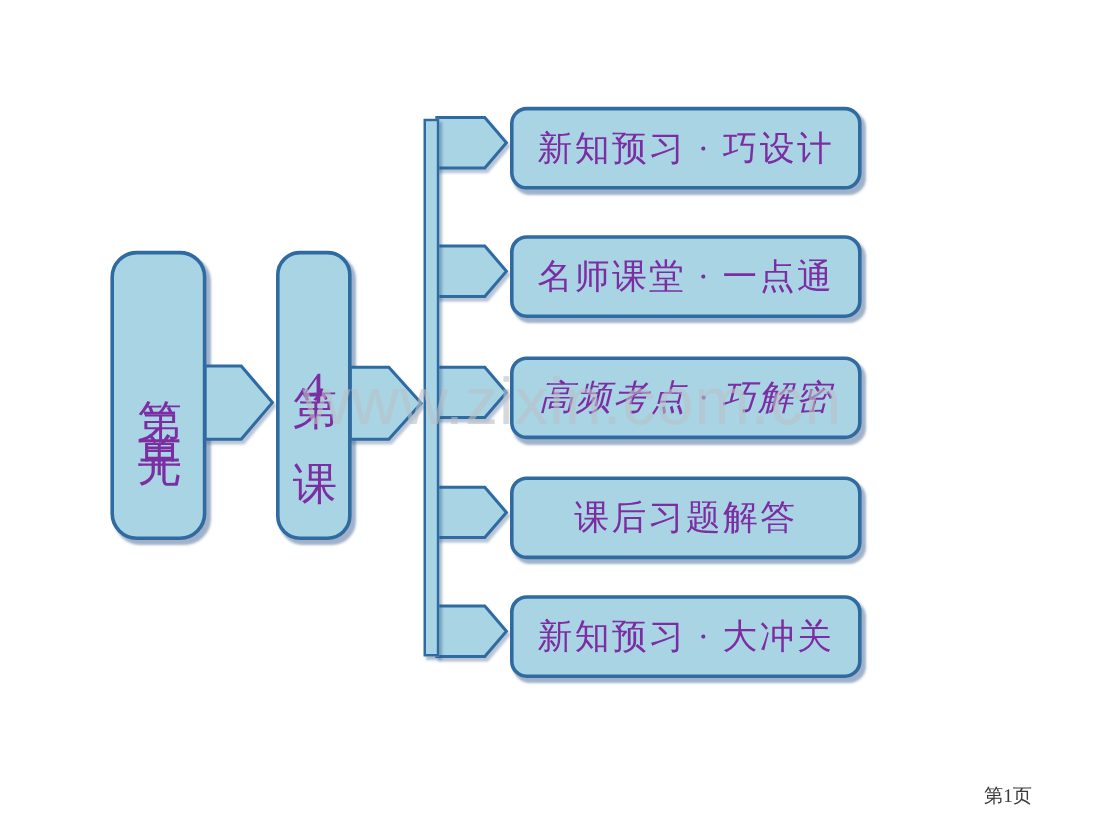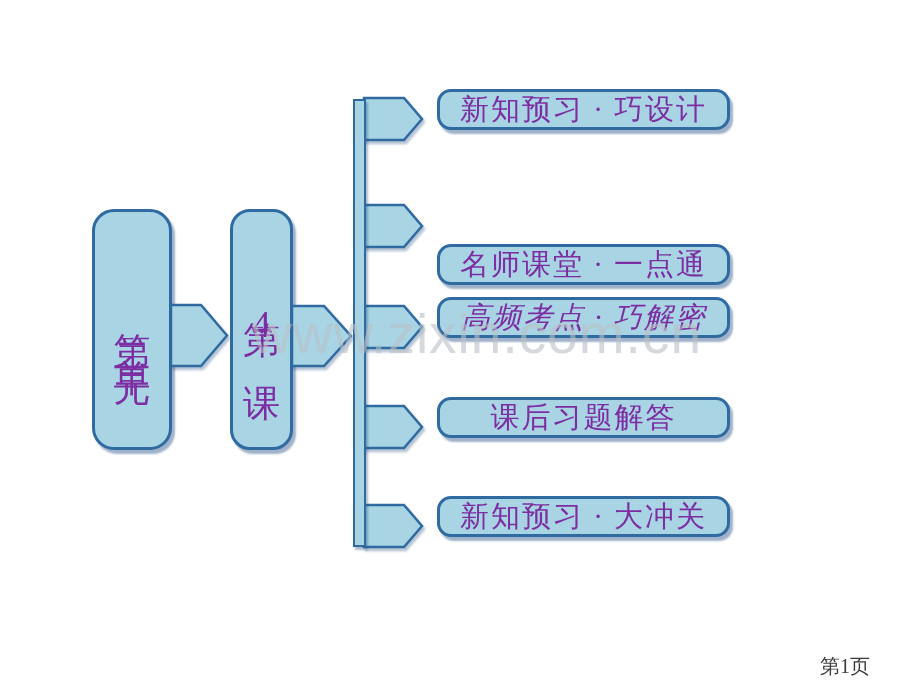--- a/index.html
+++ b/index.html
@@ -26,21 +26,21 @@
   }
   .vtext-box .vlabel{
     writing-mode:vertical-rl;
     text-orientation:upright;
     letter-spacing:13px;
     font-size:37px;
     color:#7d2da2;
     line-height:1;
   }
   .section-box{
-    left:437px;width:293px;height:41px;
+    left:425px;width:293px;height:69px;
     border-radius:14px;
     display:flex;align-items:center;justify-content:center;
     cursor:pointer;
   }
   .section-box .hlabel{
     font-size:29px;
     letter-spacing:2px;
     color:#7d2da2;
     white-space:nowrap;
   }
@@ -66,21 +66,21 @@
     font-size:55px;
     letter-spacing:1px;
     color:rgba(185,192,198,0.60);
     z-index:10;
     pointer-events:none;
     white-space:nowrap;
   }
   .page-number{
     position:absolute;
     left:820px;top:653px;
-    font-size:20px;
+    font-size:16px;
     color:#3a3a3a;
     z-index:5;
   }
 </style>
 </head>
 <body>
 
 <div class="slide">
 
   <div class="shape-box vtext-box" style="left:92px;top:209px;width:80px;height:241px;">
@@ -113,21 +113,21 @@
   <svg class="arrow-svg" style="left:364px;top:404px;" width="60" height="46" viewBox="0 0 60 46">
     <polygon points="0,2 40,2 58,23 40,44 0,44" fill="#a8d4e4" stroke="#2f6ba1" stroke-width="2.5"></polygon>
   </svg>
   <svg class="arrow-svg" style="left:364px;top:503px;" width="60" height="46" viewBox="0 0 60 46">
     <polygon points="0,2 40,2 58,23 40,44 0,44" fill="#a8d4e4" stroke="#2f6ba1" stroke-width="2.5"></polygon>
   </svg>
 
   <div class="shape-box section-box" style="top:89px;">
     <span class="hlabel">新知预习 · 巧设计</span>
   </div>
-  <div class="shape-box section-box" style="top:196px;margin-top:48px;">
+  <div class="shape-box section-box" style="top:196px;">
     <span class="hlabel">名师课堂 · 一点通</span>
   </div>
   <div class="shape-box section-box" style="top:297px;font-style:italic;">
     <span class="hlabel">高频考点 · 巧解密</span>
   </div>
   <div class="shape-box section-box" style="top:397px;">
     <span class="hlabel">课后习题解答</span>
   </div>
   <div class="shape-box section-box" style="top:496px;">
     <span class="hlabel">新知预习 · 大冲关</span>

